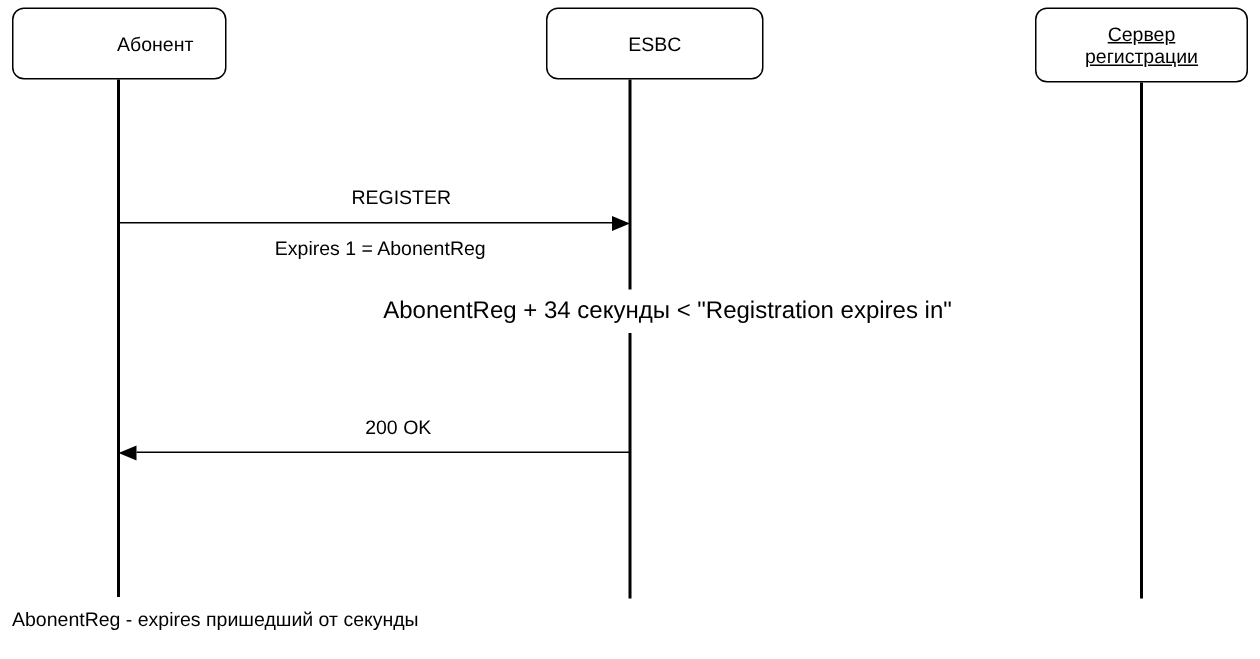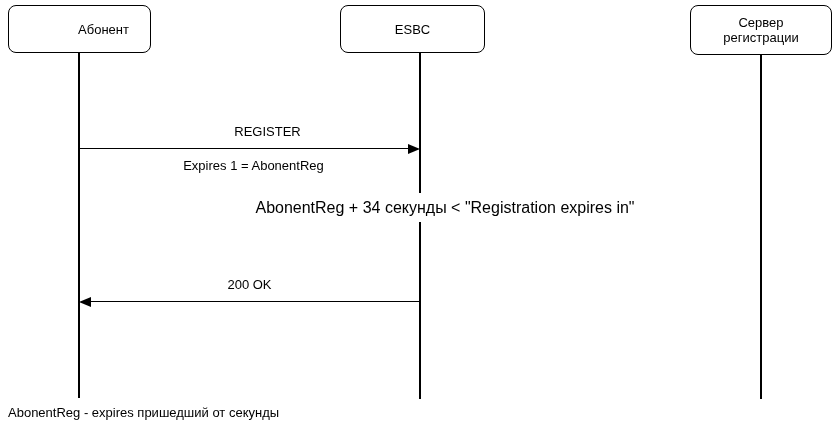--- a/index.html
+++ b/index.html
@@ -24,21 +24,21 @@
     border-radius: 8px;
     display: flex;
     align-items: center;
     justify-content: center;
     font-size: 13px;
     line-height: 15px;
     text-align: center;
     z-index: 3;
   }
   .pbox .plabel { display: inline-block; }
-  .pbox .narrow { width: 100px; }
+  .pbox .narrow { width: 100px; text-decoration: underline; }
   .lifeline {
     position: absolute;
     width: 1.5px;
     background: #000000;
     z-index: 1;
   }
   .mline {
     position: absolute;
     height: 0;
     border-top: 1.5px solid #000000;
@@ -90,40 +90,40 @@
 </style>
 </head>
 <body>
 
 <div id="canvas">
 
   <div class="pbox" style="left:8px; top:5px; width:143px; height:48px;padding-left:48px;">
     <span class="plabel">Абонент</span>
   </div>
 
-  <div class="pbox" style="left:340px; top:5px; width:145px; height:48px;">
+  <div class="pbox" style="left:364px; top:5px; width:145px; height:48px;">
     <span class="plabel">ESBC</span>
   </div>
 
   <div class="pbox" style="left:690px; top:5px; width:142px; height:50px;">
     <span class="plabel narrow">Сервер регистрации</span>
   </div>
 
   <div class="lifeline" style="left:78px; top:53px; height:345px;"></div>
   <div class="lifeline" style="left:419px; top:53px; height:346px;"></div>
   <div class="lifeline" style="left:760px; top:55px; height:344px;"></div>
 
   <div class="mlabel" style="left:77px; top:124px; width:341px;padding-left:20px;">REGISTER</div>
   <div class="mline" style="left:80px; top:148px; width:328px;"></div>
   <div class="ahead-r" style="left:408px; top:144px;"></div>
   <div class="mlabel" style="left:79px; top:158px; width:349px;">Expires 1 = AbonentReg</div>
 
   <div class="note-wrap" style="left:235px; top:200px; width:420px;">
     <span class="note-text">AbonentReg + 34 секунды &lt; "Registration expires in"</span>
   </div>
 
-  <div class="mlabel" style="left:79px; top:277px; width:341px;">200 OK</div>
+  <div class="mlabel" style="left:79px; top:277px; width:341px;padding-left:16px;">200 OK</div>
   <div class="mline" style="left:91px; top:301px; width:329px;"></div>
   <div class="ahead-l" style="left:79px; top:297px;"></div>
 
   <div class="footer" style="left:8px; top:405px;">AbonentReg - expires пришедший от секунды</div>
 
 </div>
 
 </body></html>

